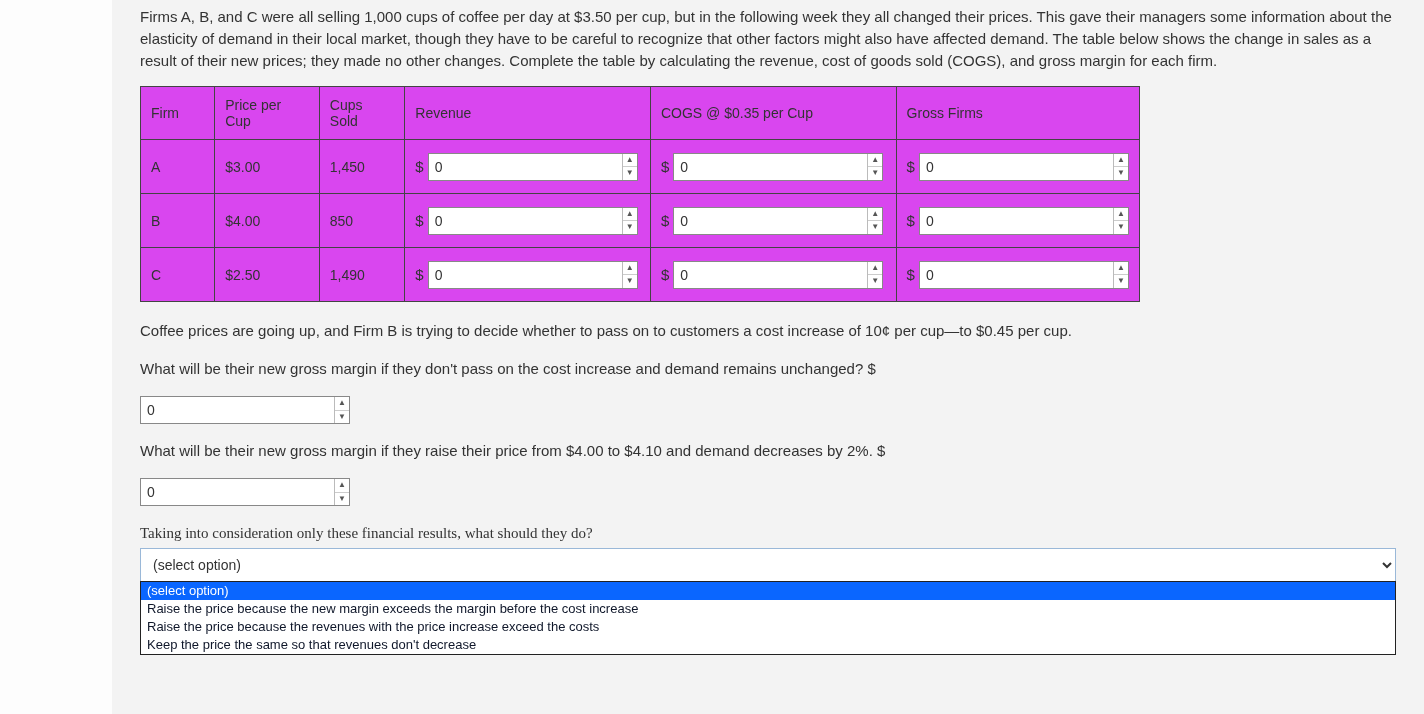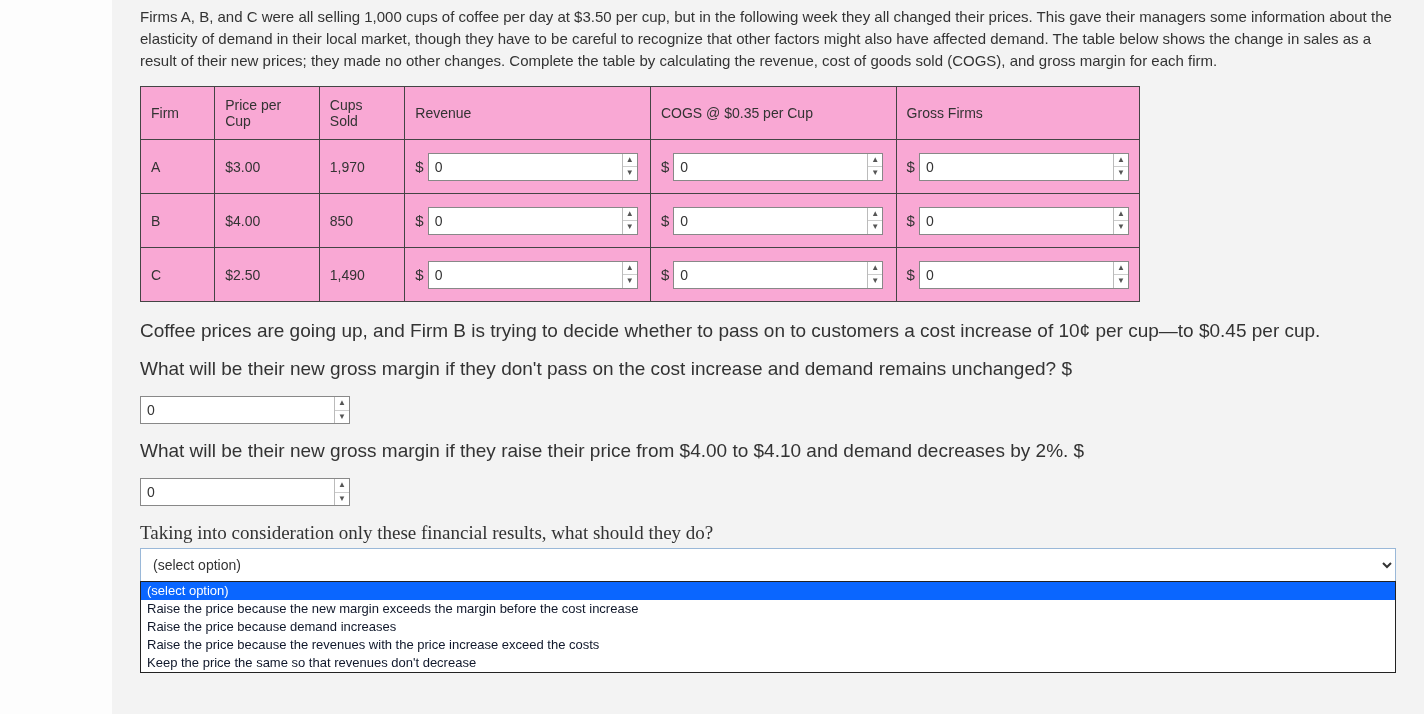--- a/index.html
+++ b/index.html
@@ -2,36 +2,36 @@
 <html><head>
 <meta charset="utf-8">
 <style>
   *{box-sizing:border-box;}
   html,body{margin:0;padding:0;background:#f3f3f3;font-family:"Segoe UI",Arial,sans-serif;color:#333;}
   .page{width:1148px;min-height:714px;background:#f3f3f3;position:relative;}
   .sidebar-ghost{position:absolute;top:0;left:0;width:112px;height:714px;background:#fdfdfd;}
   .content{position:absolute;top:0;left:140px;width:1270px;padding-top:6px;}
   p.intro{font-size:15px;line-height:22px;color:#333;margin:0 0 14px 0;}
   
-  table.task{border-collapse:collapse;width:1000px;font-size:14px;margin-bottom:18px;background:#f9a8d4;}
+  table.task{border-collapse:collapse;width:1000px;font-size:14px;margin-bottom:18px;background:#d946ef;}
   table.task th,table.task td{border:1px solid #444;padding:10px 10px;vertical-align:middle;text-align:left;color:#333;font-weight:400;}
   table.task th{height:40px;}
   table.task .inrow td{height:54px;}
   col.c-firm{width:78px;} col.c-price{width:112px;} col.c-cups{width:90px;}
   col.c-rev{width:246px;} col.c-cogs{width:246px;} col.c-gm{width:228px;}
   
   .ninput{display:flex;align-items:center;}
   .dollar{font-size:15px;color:#333;margin-right:4px;}
   .ctrl{display:flex;align-items:stretch;width:210px;height:28px;border:1px solid #888;background:#fff;}
   .ctrl input{flex:1;border:none;padding:0 6px;font-size:14px;outline:none;color:#333;background:#fff;}
   .spin{width:18px;display:flex;flex-direction:column;border-left:1px solid #bbb;}
   .spin div{flex:1;font-size:8px;line-height:12px;text-align:center;color:#555;user-select:none;}
   .spin div:first-child{border-bottom:1px solid #ccc;}
   
-  .q{font-size:19px;line-height:22px;color:#333;margin:0 0 16px 0;}
+  .q{font-size:15px;line-height:22px;color:#333;margin:0 0 16px 0;}
   .inline-group{display:inline-flex;align-items:center;vertical-align:middle;margin-left:10px;}
   
   .sel-wrap{position:relative;width:1256px;border-radius:11px;}
   select.decision{width:100%;height:34px;border:1px solid #9ab8d8;background:#fff;font-size:14px;color:#333;padding:0 8px;appearance:auto;}
   
   .listbox{position:absolute;top:33px;left:0;right:0;border:1px solid #222;background:#fff;font-size:13px;line-height:18px;}
   .listbox div{padding:0 6px;color:#0f172a;}
   .listbox div.sel{background:#0a66ff;color:#fff;}
 </style>
 </head>
@@ -58,21 +58,21 @@
         <th>Price per Cup</th>
         <th>Cups Sold</th>
         <th>Revenue</th>
         <th>COGS @ $0.35 per Cup</th>
         <th>Gross Firms</th>
       </tr>
 
       <tr class="inrow">
         <td>A</td>
         <td>$3.00</td>
-        <td>1,970</td>
+        <td>1,450</td>
         <td>
               <div class="ninput">
                 <span class="dollar">$</span>
             <div class="ctrl">
               <input value="0" style="">
               <div class="spin">
                     <div>▲</div>
                     <div>▼</div>
                   </div>
             </div>
@@ -222,21 +222,20 @@
 
     <p class="q" style="margin-bottom:4px;font-family:Liberation Serif, serif;">Taking into consideration only these financial results, what should they do?</p>
 
     <div class="sel-wrap">
       <select class="decision">
         <option>(select option)</option>
       </select>
       <div class="listbox">
         <div class="sel">(select option)</div>
         <div>Raise the price because the new margin exceeds the margin before the cost increase</div>
-        <div>Raise the price because demand increases</div>
         <div>Raise the price because the revenues with the price increase exceed the costs</div>
         <div>Keep the price the same so that revenues don't decrease</div>
 
       </div>
     </div>
 
   </div>
 </div>
 
 </body></html>

